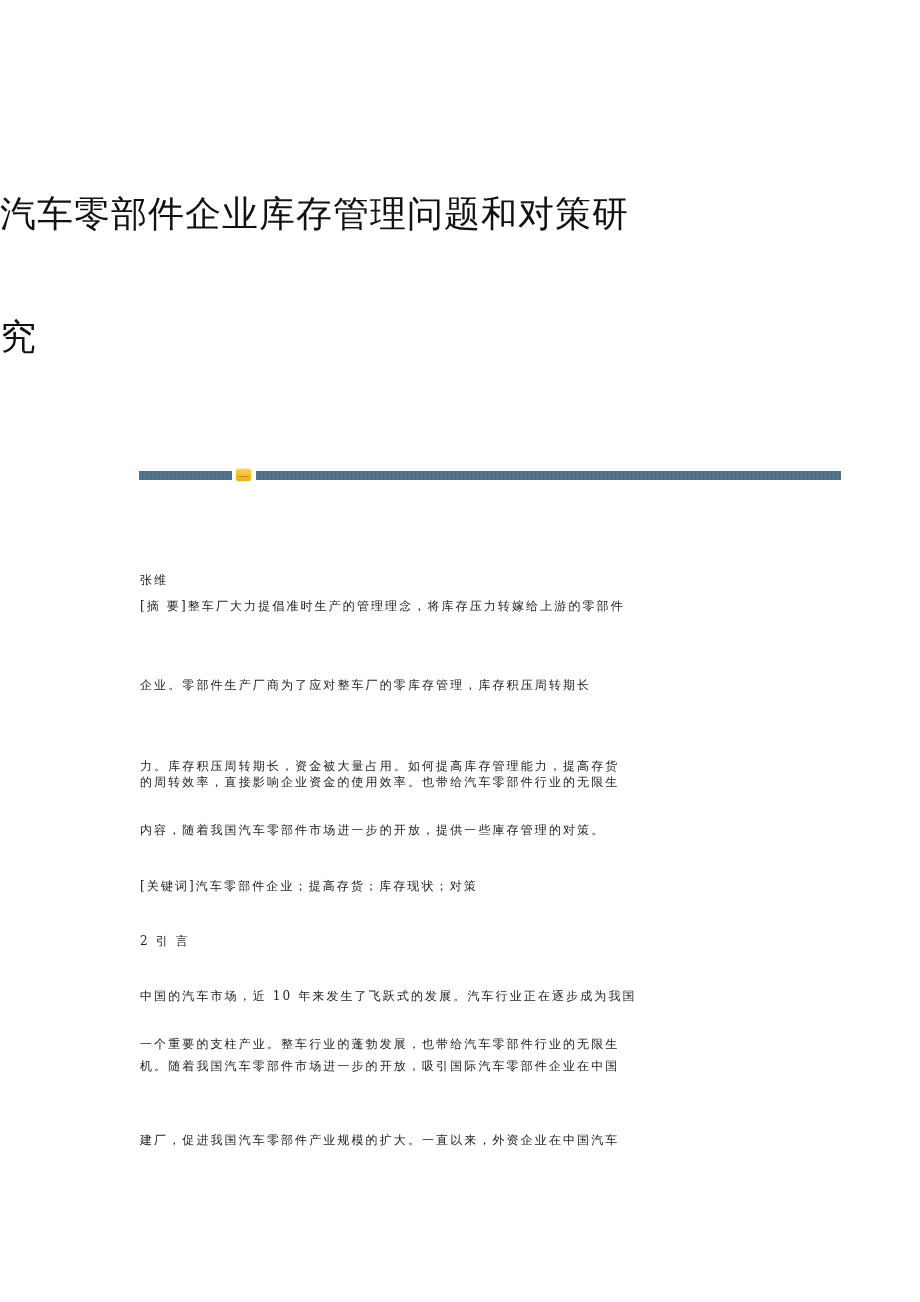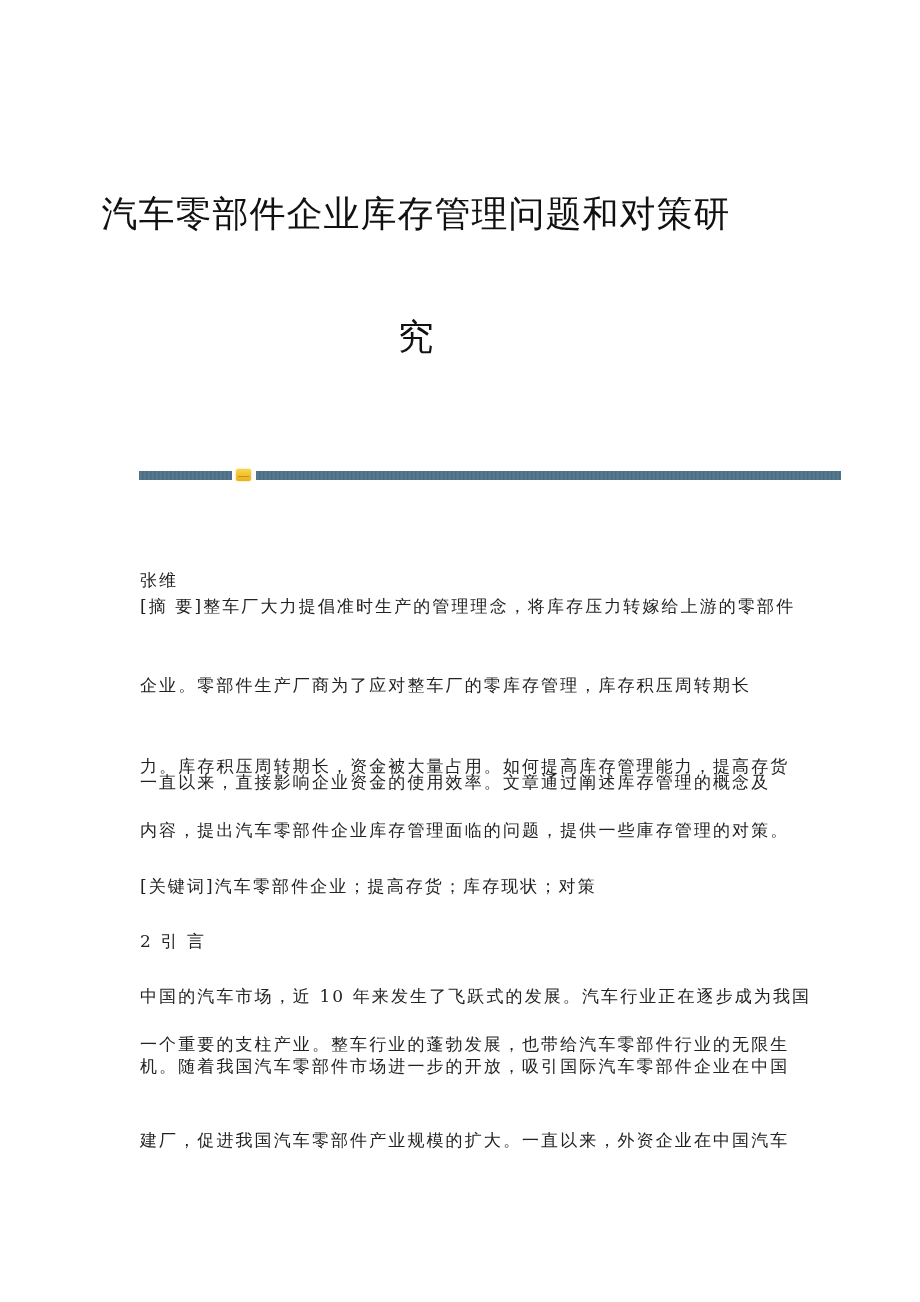--- a/index.html
+++ b/index.html
@@ -1,54 +1,54 @@
 <!DOCTYPE html>
 <html><head>
 <meta charset="utf-8">
 <style>
   html, body { margin: 0; padding: 0; background: #ffffff; }
   body { width: 920px; height: 1302px; position: relative; overflow: hidden;
          font-family: "DejaVu Serif", "Liberation Serif", serif; color: #111; }
-  .title-line { position: absolute; left: 0; width: 832px; text-align: center;
+  .title-line { position: absolute; left: 0; width: 832px; text-align: left;
                 font-size: 36px; letter-spacing: 1px; color: #111; font-weight: normal; }
   #t1 { top: 190px; }
   #t2 { top: 313px; }
   .divider { position: absolute; top: 471px; height: 10px; }
   .bar { position: absolute; top: 0; height: 9px;
          background: repeating-linear-gradient(90deg, #4d6e86 0px, #5b7d93 2px, #46657c 4px); }
   #bar-left { left: 139px; width: 93px; }
   #bar-right { left: 256px; width: 585px; }
   #divider-icon { position: absolute; left: 236px; top: -2px; width: 15px; height: 12px;
                   background: linear-gradient(#f8d44a, #e9b21c); border-radius: 2px;
                   box-shadow: 0 0 2px #f2c94c; }
   #divider-icon::after { content: ""; position: absolute; left: 2px; top: 2px; width: 11px; height: 5px;
                          border-bottom: 1px solid #c98e10; border-left: 0; }
-  .text-line { position: absolute; left: 140px; font-size: 17px; letter-spacing: 2.1px;
+  .text-line { position: absolute; left: 140px; font-size: 12px; letter-spacing: 2.1px;
                white-space: nowrap; color: #222; line-height: 20px; }
 </style>
 </head>
 <body>
 
 <div>
   <div id="t1" class="title-line">汽车零部件企业库存管理问题和对策研</div>
   <div id="t2" class="title-line">究</div>
 
   <div class="divider">
     <div id="bar-left" class="bar"></div>
     <div id="divider-icon"></div>
     <div id="bar-right" class="bar"></div>
   </div>
 
   <div class="text-line" style="top:570px">张维</div>
 
   <div class="text-line" style="top:596px">[摘 要]整车厂大力提倡准时生产的管理理念，将库存压力转嫁给上游的零部件</div>
   <div class="text-line" style="top:675px">企业。零部件生产厂商为了应对整车厂的零库存管理，库存积压周转期长</div>
   <div class="text-line" style="top:756px">力。库存积压周转期长，资金被大量占用。如何提高库存管理能力，提高存货</div>
-  <div class="text-line" style="top:772px">一直以来，直接影响企业资金的使用效率。文章通过阐述库存管理的概念及</div>
-  <div class="text-line" style="top:820px">内容，提出汽车零部件企业库存管理面临的问题，提供一些庫存管理的对策。</div>
+  <div class="text-line" style="top:772px">的周转效率，直接影响企业资金的使用效率。也带给汽车零部件行业的无限生</div>
+  <div class="text-line" style="top:820px">内容，随着我国汽车零部件市场进一步的开放，提供一些庫存管理的对策。</div>
 
   <div class="text-line" style="top:876px">[关键词]汽车零部件企业；提高存货；库存现状；对策</div>
 
   <div class="text-line" style="top:931px">2 引 言</div>
 
   <div class="text-line" style="top:986px">中国的汽车市场，近 10 年来发生了飞跃式的发展。汽车行业正在逐步成为我国</div>
   <div class="text-line" style="top:1034px">一个重要的支柱产业。整车行业的蓬勃发展，也带给汽车零部件行业的无限生</div>
   <div class="text-line" style="top:1056px">机。随着我国汽车零部件市场进一步的开放，吸引国际汽车零部件企业在中国</div>
   <div class="text-line" style="top:1130px">建厂，促进我国汽车零部件产业规模的扩大。一直以来，外资企业在中国汽车</div>
 </div>

